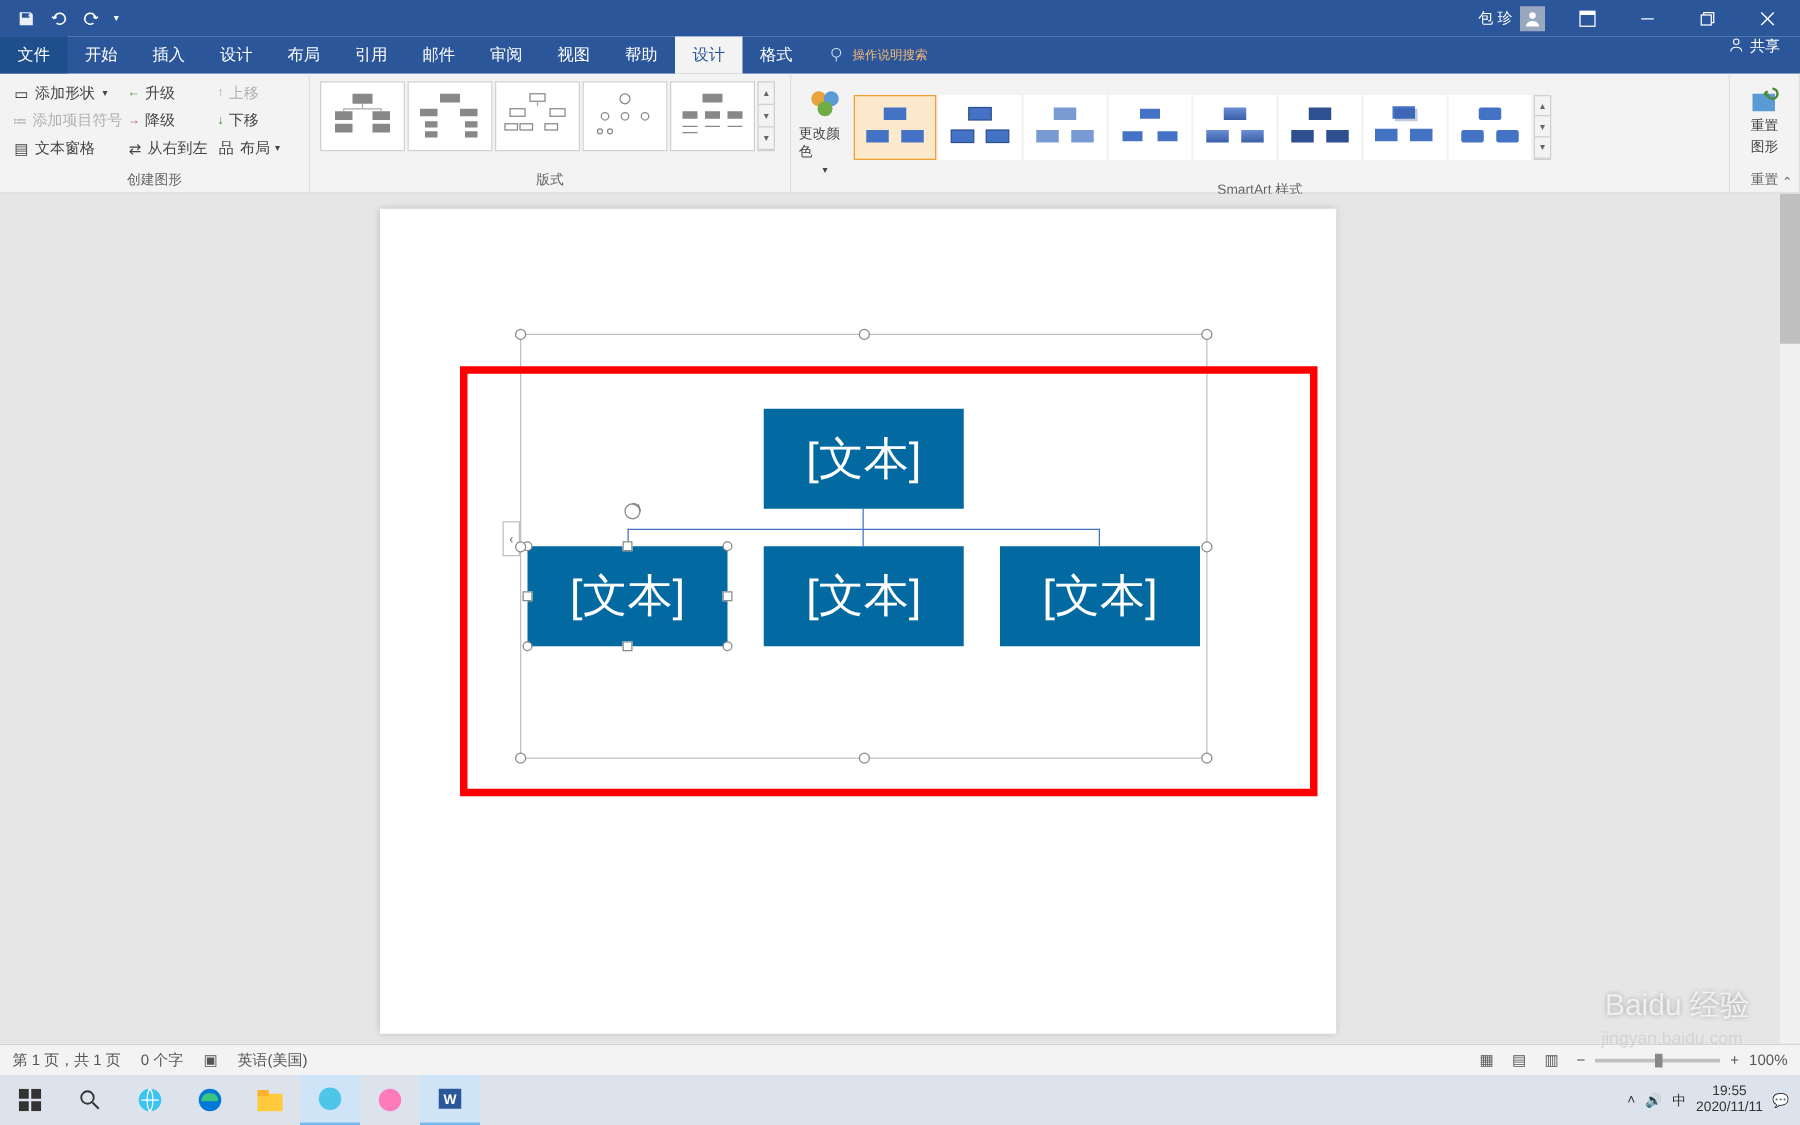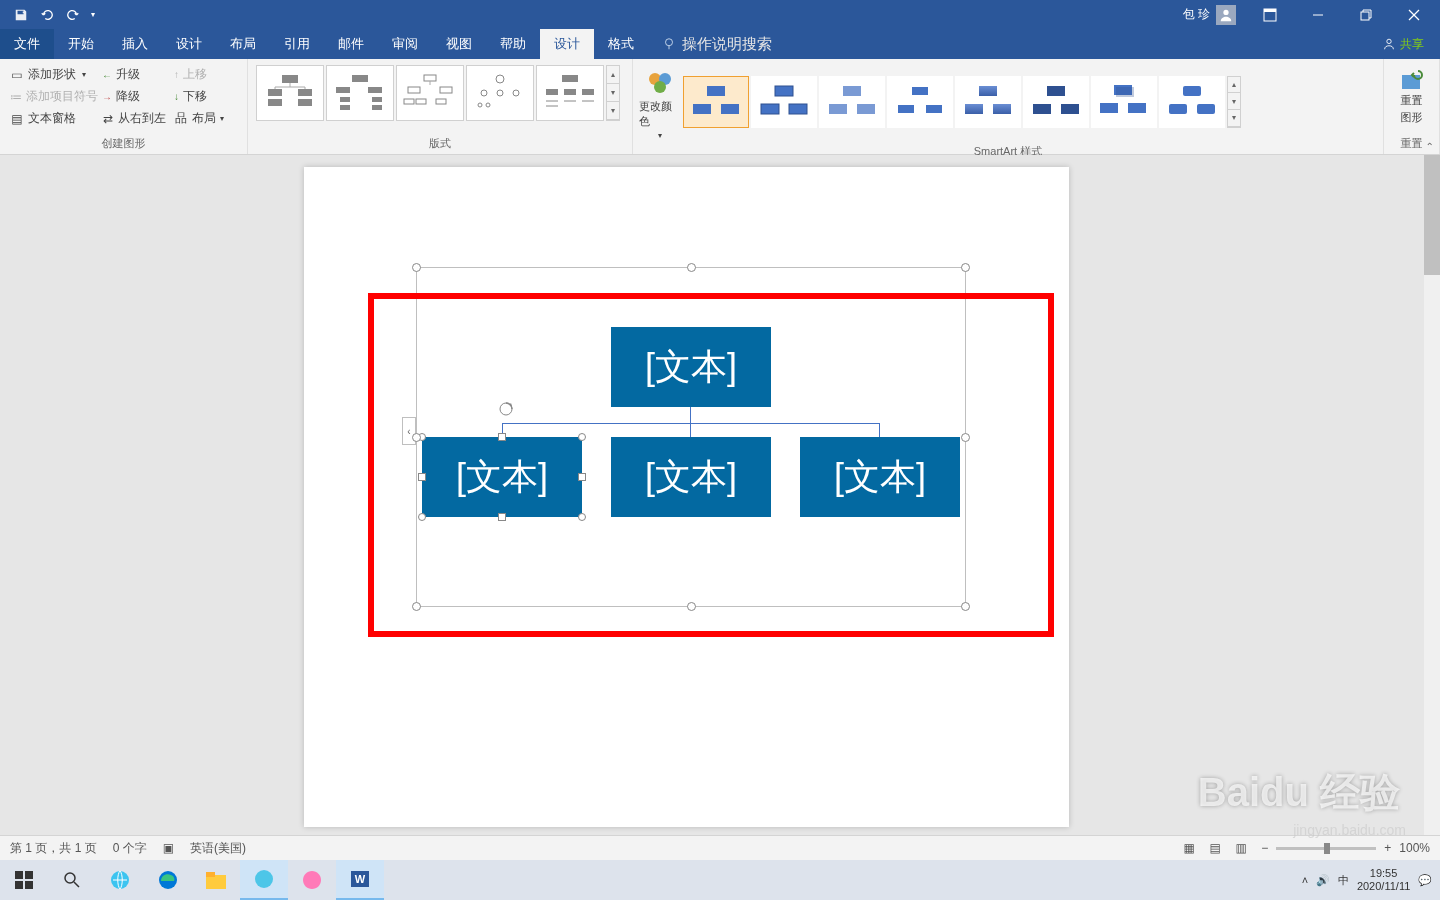--- a/index.html
+++ b/index.html
@@ -15,23 +15,23 @@
 .doc-title { font-size: 12px; }
 .title-right { margin-left: auto; display: flex; align-items: center; gap: 4px; padding-right: 4px; }
 .user-box { display: flex; align-items: center; gap: 6px; padding: 0 8px; }
 .avatar { width: 20px; height: 20px; background: #9aa8bf; display: flex; align-items: center; justify-content: center; }
 .win-btn { width: 44px; height: 29px; display: flex; align-items: center; justify-content: center; color: #fff; }
 
 
 .tabs { height: 30px; background: #2b579a; display: flex; align-items: stretch; color: #fff; font-size: 13px; }
 .tab { padding: 0 14px; display: flex; align-items: center; cursor: pointer; }
 .tab.active { background: #f3f3f3; color: #2b579a; }
-.tellme { display: flex; align-items: center; gap: 6px; padding: 0 14px; color: #e5e5e5; font-size: 15px; justify-content: flex-end; }
+.tellme { display: flex; align-items: center; gap: 6px; padding: 0 14px; color: #fdba74; font-size: 10px; justify-content: flex-end; }
 .tellme svg { width: 14px; height: 14px; }
-.share-btn { margin-left: auto; padding: 0 16px; display: flex; align-items: center; gap: 4px; color: #84cc16; font-size: 12px; }
+.share-btn { margin-left: auto; padding: 0 16px; display: flex; gap: 4px; color: #ffffff; font-size: 12px; }
 
 
 .ribbon { height: 96px; background: #f3f3f3; border-bottom: 1px solid #d4d4d4; display: flex; position: relative; }
 .ribbon-group { border-right: 1px solid #e0e0e0; display: flex; flex-direction: column; }
 .group-content { flex: 1; display: flex; align-items: flex-start; padding: 4px 6px; }
 .group-label { text-align: center; font-size: 11px; color: #666; padding-bottom: 3px; }
 
 .create-col { display: flex; flex-direction: column; gap: 3px; font-size: 12px; color: #444; padding-top: 2px; }
 .create-item { display: flex; align-items: center; gap: 4px; padding: 1px 4px; white-space: nowrap; }
 .create-item.disabled { color: #b0b0b0; }
@@ -106,22 +106,22 @@
 .zoom-thumb { position: absolute; left: 48px; top: -4px; width: 6px; height: 11px; background: #888; }
 
 
 .taskbar { position: absolute; left: 0; right: 0; bottom: 0; height: 40px; background: #dde3ec; display: flex; align-items: center; }
 .task-btn { width: 48px; height: 40px; display: flex; align-items: center; justify-content: center; }
 .task-btn.active { border-bottom: 2px solid #76b9ed; background: #cfe4f7; }
 .tray { margin-left: auto; display: flex; align-items: center; gap: 8px; padding-right: 8px; font-size: 11px; color: #333; }
 .clock { text-align: center; line-height: 1.2; font-size: 11px; }
 
 
-.watermark { position: absolute; right: 40px; bottom: 80px; color: rgba(255,255,255,0.7); font-size: 40px; font-weight: bold; text-shadow: 0 0 4px rgba(0,0,0,0.3); pointer-events: none; }
-.watermark-sub { position: absolute; right: 34px; bottom: 62px; color: rgba(200,200,200,0.6); font-size: 14px; pointer-events: none; }
+.watermark { position: absolute; right: 40px; bottom: 80px; color: rgba(255,255,255,0.7); font-size: 24px; font-weight: normal; text-shadow: 0 0 4px rgba(0,0,0,0.3); pointer-events: none; }
+.watermark-sub { position: absolute; right: 46px; bottom: 62px; color: rgba(200,200,200,0.6); font-size: 14px; pointer-events: none; }
 </style>
 </head>
 <body>
 
 <div class="titlebar">
   <div class="qat">
     <div class="qat-btn">
         <svg viewBox="0 0 16 16">
           <path fill="#fff" d="M2 2h10l2 2v10H2z M4 3v4h7V3z M10 4h1v2h-1z" opacity="0.9"></path>
         </svg>

